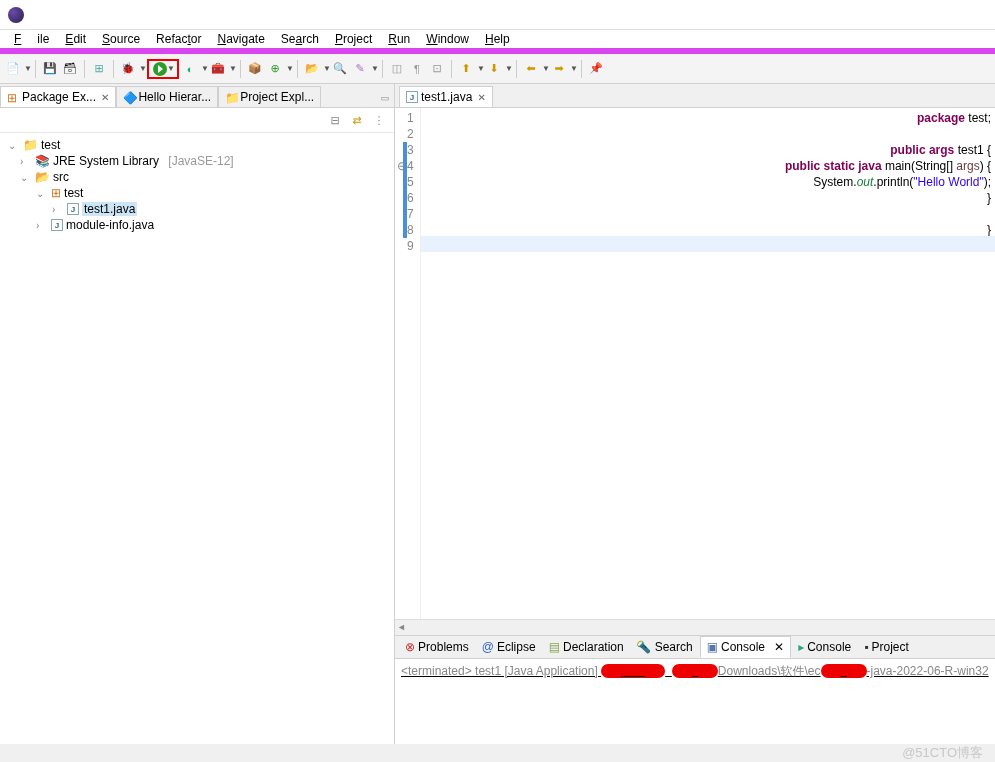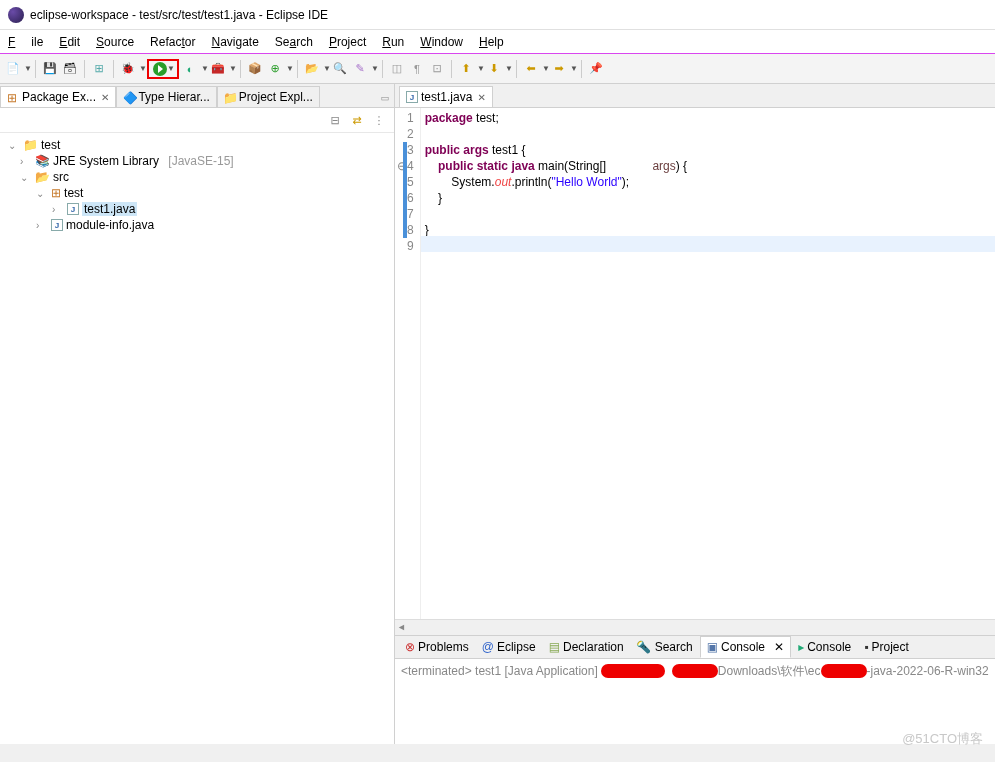--- a/index.html
+++ b/index.html
@@ -1,19 +1,19 @@
 <!DOCTYPE html>
 <html><head>
 <meta charset="utf-8">
 <style>
 * { margin: 0; padding: 0; box-sizing: border-box; font-family: "Segoe UI", Tahoma, sans-serif; font-size: 12px; }
 body { background: #f0f0f0; width: 995px; height: 762px; overflow: hidden; position: relative; }
 .titlebar { background: #fff; height: 30px; display: flex; align-items: center; padding: 0 8px; border-bottom: 1px solid #e0e0e0; }
 .titlebar .logo { width: 16px; height: 16px; background: radial-gradient(circle at 30% 30%, #6a4ba8, #2a1f4f); border-radius: 50%; margin-right: 6px; }
-.menubar { background: #fff; height: 24px; display: flex; align-items: center; padding: 0 0; border-bottom: 1px solid #d946ef; }
+.menubar { background: #fff; height: 24px; display: flex; align-items: center; padding: 0 6px; border-bottom: 6px solid #d946ef; }
 .menubar span { padding: 3px 8px; cursor: default; }
 .menubar span u { text-decoration: underline; }
 .toolbar { background: #f4f4f4; height: 30px; display: flex; align-items: center; padding: 0 4px; border-bottom: 1px solid #d0d0d0; gap: 2px; }
 .tbtn { width: 18px; height: 18px; display: inline-flex; align-items: center; justify-content: center; font-size: 11px; }
 .tsep { width:1px; height:18px; background:#ccc; margin:0 3px; }
 .tdrop { width: 6px; font-size: 8px; color:#555; }
 .run-highlight { border: 2px solid #e00; padding: 1px 4px; display:flex; align-items:center; }
 .run-icon { width:14px; height:14px; background:#2a9d2a; border-radius:50%; position:relative; }
 .run-icon::after { content:''; position:absolute; left:5px; top:3px; border-left:5px solid #fff; border-top:4px solid transparent; border-bottom:4px solid transparent; }
 .workspace { display:flex; height: calc(100% - 30px - 24px - 30px - 18px); }
@@ -30,54 +30,53 @@
 .tree-item.d2 { padding-left:36px; }
 .tree-item.d3 { padding-left:52px; }
 .tree-item .exp { width:12px; color:#888; font-size:10px; }
 .tree-item.selected .lbl { background:#cde6f7; padding:0 2px; }
 .gray { color:#999; }
 .right-panel { flex:1; display:flex; flex-direction:column; background:#fff; }
 .editor-tabs { display:flex; background:#f0f0f0; border-bottom:1px solid #d0d0d0; height:24px; align-items:flex-end; padding-left:4px; }
 .editor { flex:1; display:flex; font-family: Consolas, monospace; font-size:13px; overflow:hidden; }
 .gutter { background:#fff; border-right:1px solid #eee; text-align:right; color:#888; padding:2px 6px 2px 12px; }
 .gutter div { height:16px; line-height:16px; }
-.code { flex:1; padding:2px 4px; position:relative; }
+.code { flex:1; padding:2px 4px; position:relative;text-align:right; }
 .code div { height:16px; line-height:16px; white-space:pre; }
 .code .hl { background:#e8f2fe; position:absolute; left:0; right:0; height:16px; }
 .kw { color:#7f0055; font-weight:bold; }
 .str { color:#2a00ff; }
-.fld { color:#ef4444; font-style:italic; }
-.prm { color:#6a3e3e;margin-left:43px; }
+.fld { color:#15803d; font-style:italic; }
+.prm { color:#6a3e3e; }
 .bluebar { position:absolute; left:-22px; top:0; width:4px; background:#4a90d9; }
 .bottom-tabs { display:flex; background:#f0f0f0; border-top:1px solid #d0d0d0; border-bottom:1px solid #d0d0d0; height:24px; align-items:center; padding-left:4px; gap:1px; }
 .btab { padding:3px 6px; font-size:11px; display:flex; align-items:center; gap:3px; white-space:nowrap; }
 .btab.active { background:#fff; border:1px solid #d0d0d0; border-bottom-color:#fff; }
 .console-highlight { border:2px solid #e00; }
-.console { height:85px; background:#fff; padding:4px 6px; font-family:Consolas,monospace; font-size:12px; }
+.console { height:85px; background:#fff; padding:4px 6px; font-family:Consolas,monospace; font-size:12px;text-decoration:underline; }
 .console .term { color:#888; }
 .console .redact { background:#e00; color:#e00; border-radius:8px; padding:0 20px; }
 .output-highlight { border:2px solid #e00; display:inline-block; padding:0 4px; }
 .hscroll { height:16px; background:#f0f0f0; border-top:1px solid #ddd; position:relative; }
 .hscroll::before { content:'◄'; position:absolute; left:2px; font-size:9px; color:#888; top:2px; }
-.watermark { position:absolute; right:12px; bottom:14px; color:#c8c8c8; font-size:13px; }
+.watermark { position:absolute; right:12px; bottom:0; color:#c8c8c8; font-size:13px; }
 .ico-pkg { color:#c77b2e; }
 .ico-hier { color:#5577aa; }
 .ico-proj { color:#c77b2e; }
 .ico-j { width:12px; height:12px; background:#fff; border:1px solid #8aa; display:inline-flex; align-items:center; justify-content:center; font-size:8px; color:#3366aa; font-weight:bold; }
 .ico-folder { color:#d4a94a; }
 .ico-lib { color:#8a6d3b; }
 .ico-srcfolder { color:#c77b2e; }
 .ico-pkgnode { color:#c77b2e; }
 </style>
 </head>
 <body>
 
 <div class="titlebar">
   <span class="logo"></span>
-  <span>eclipse-workspace - test/src/test/test1.java - Eclipse IDE</span>
 </div>
 
 <div class="menubar">
   <span><u>F</u><span></span>ile</span>
   <span><u>E</u>dit</span>
   <span><u>S</u>ource</span>
   <span>Refac<u>t</u>or</span>
   <span><u>N</u>avigate</span>
   <span>Se<u>a</u>rch</span>
   <span><u>P</u>roject</span>
@@ -136,41 +135,41 @@
 <div class="workspace">
   <div class="left-panel">
     <div class="left-tabs">
       <div class="tab active">
         <span class="tab-icon ico-pkg">⊞</span>
         <span>Package Ex...</span>
         <span class="close">✕</span>
       </div>
       <div class="tab">
         <span class="tab-icon ico-hier">🔷</span>
-        <span>Type Hierar...</span>
+        <span>Hello Hierar...</span>
       </div>
       <div class="tab">
         <span class="tab-icon ico-proj">📁</span>
         <span>Project Expl...</span>
       </div>
       <div style="flex:1"></div>
       <span class="tbtn" style="font-size:9px;color:#888">▭</span>
     </div>
     <div class="left-tools">
       <span class="tbtn" style="color:#888">⊟</span>
       <span class="tbtn" style="color:#c90">⇄</span>
       <span class="tbtn" style="color:#888">⋮</span>
     </div>
     <div class="tree">
       <div class="tree-item">
           <span class="exp">⌄</span>
           <span class="ico-folder">📁</span>
           <span class="lbl">test</span>
         </div>
-      <div class="tree-item d1"><span class="exp">›</span><span class="ico-lib">📚</span><span class="lbl">JRE System Library</span>&nbsp;<span class="gray">[JavaSE-15]</span></div>
+      <div class="tree-item d1"><span class="exp">›</span><span class="ico-lib">📚</span><span class="lbl">JRE System Library</span>&nbsp;<span class="gray">[JavaSE-12]</span></div>
       <div class="tree-item d1">
           <span class="exp">⌄</span>
           <span class="ico-srcfolder">📂</span>
           <span class="lbl">src</span>
         </div>
       <div class="tree-item d2">
           <span class="exp">⌄</span>
           <span class="ico-pkgnode">⊞</span>
           <span class="lbl">test</span>
         </div>

